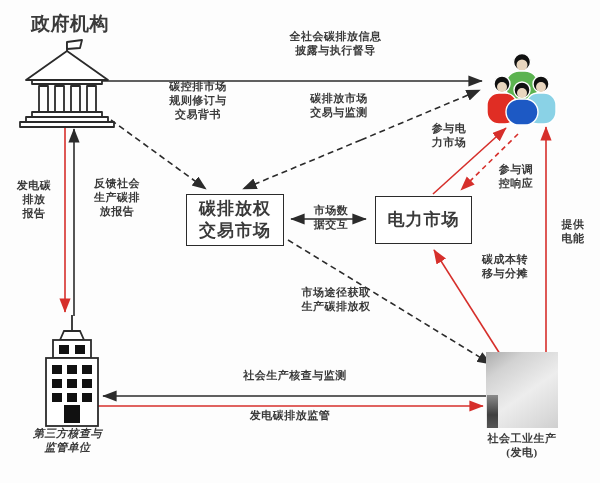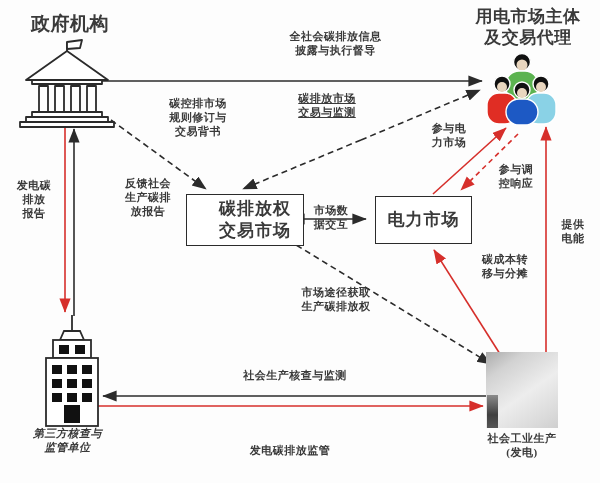--- a/index.html
+++ b/index.html
@@ -146,53 +146,51 @@
         <rect x="42" y="78" width="10" height="9"></rect>
         <rect x="24" y="90" width="16" height="18"></rect>
       </g>
     </svg>
   </div>
 
   <div class="factory-img">
     <div class="stack"></div>
   </div>
 
-  <div class="node-box" style="left:186px;top:194px;width:96px;height:50px;padding-left:20px;">碳排放权
+  <div class="node-box" style="left:186px;top:194px;width:96px;height:50px;">碳排放权
 交易市场</div>
   <div class="node-box" style="left:375px;top:196px;width:95px;height:46px;">电力市场</div>
 
   <div class="lbl" style="left:20px;top:12px;width:100px;font-size:19px;">政府机构</div>
-  <div class="lbl" style="left:458px;top:6px;width:140px;font-size:17px;">用电市场主体
-及交易代理</div>
   <div class="lbl" style="left:0px;top:427px;width:135px;font-style:italic;">第三方核查与
 监管单位</div>
   <div class="lbl" style="left:452px;top:432px;width:140px;">社会工业生产
 (发电)</div>
 
   <div class="lbl" style="left:248px;top:30px;width:175px;">全社会碳排放信息
 披露与执行督导</div>
-  <div class="lbl" style="left:144px;top:97px;width:108px;">碳控排市场
+  <div class="lbl" style="left:144px;top:80px;width:108px;">碳控排市场
 规则修订与
 交易背书</div>
-  <div class="lbl" style="left:275px;top:92px;width:104px;text-decoration:underline;">碳排放市场
+  <div class="lbl" style="left:287px;top:92px;width:104px;">碳排放市场
 交易与监测</div>
   <div class="lbl" style="left:296px;top:172px;width:70px;margin-top:32px;">市场数
 据交互</div>
   <div class="lbl" style="left:416px;top:122px;width:66px;">参与电
 力市场</div>
   <div class="lbl" style="left:483px;top:163px;width:66px;text-align:center;">参与调
 控响应</div>
   <div class="lbl" style="left:5px;top:179px;width:58px;">发电碳
 排放
 报告</div>
-  <div class="lbl" style="left:76px;top:177px;width:82px;margin-left:31px;">反馈社会
+  <div class="lbl" style="left:76px;top:177px;width:82px;">反馈社会
 生产碳排
 放报告</div>
   <div class="lbl" style="left:250px;top:286px;width:172px;">市场途径获取
 生产碳排放权</div>
   <div class="lbl" style="left:463px;top:253px;width:84px;">碳成本转
 移与分摊</div>
   <div class="lbl" style="left:551px;top:218px;width:44px;">提供
 电能</div>
   <div class="lbl" style="left:205px;top:369px;width:180px;">社会生产核查与监测</div>
-  <div class="lbl" style="left:215px;top:409px;width:150px;margin-top:35px;">发电碳排放监管</div>
+  <div class="lbl" style="left:215px;top:409px;width:150px;">发电碳排放监管</div>
 
 </div>
 
 </body></html>

